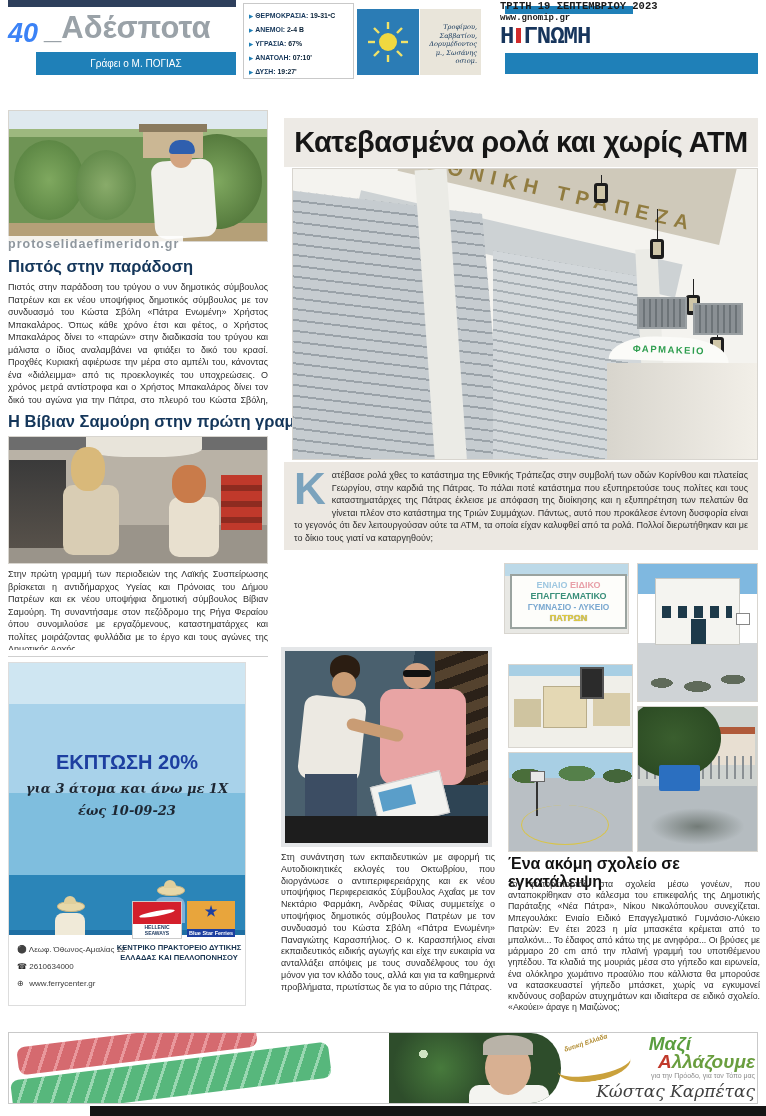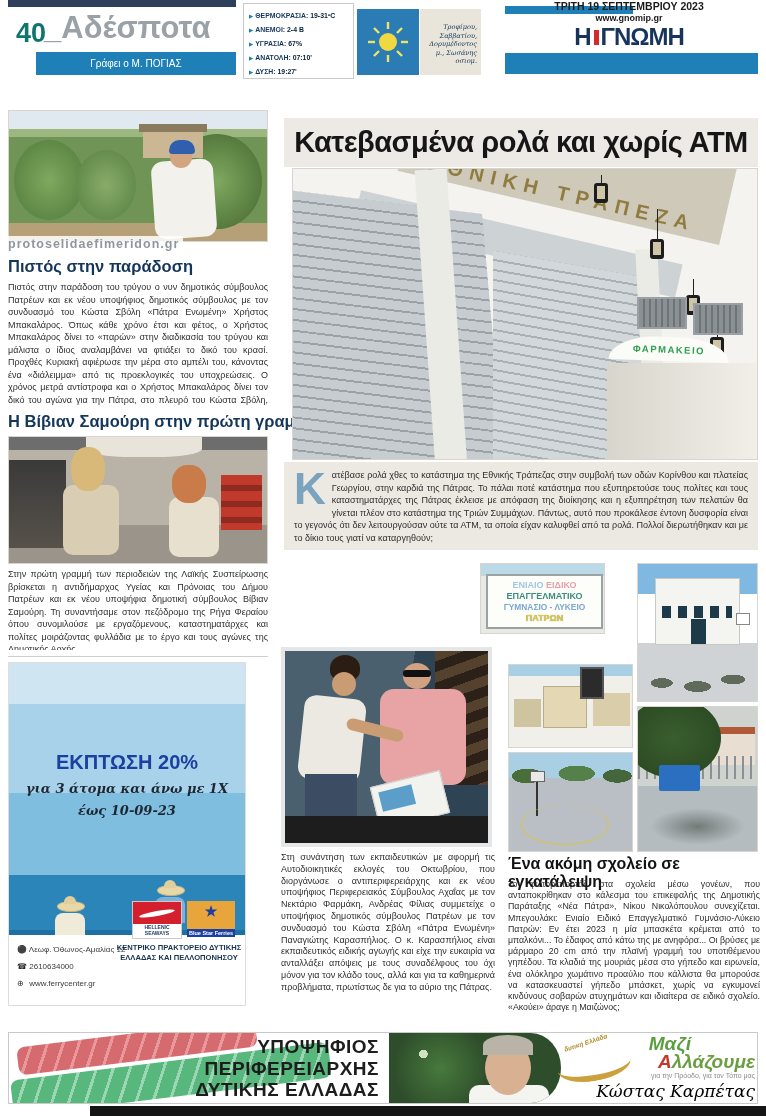--- a/index.html
+++ b/index.html
@@ -1,34 +1,34 @@
 <!DOCTYPE html>
 <html><head>
 <meta charset="utf-8">
 <style>
   html,body{margin:0;padding:0;background:#e9e9e9;}
   .page{position:relative;width:766px;height:1116px;background:#ffffff;overflow:hidden;
         font-family:"Liberation Sans",sans-serif;color:#2e2e2e;}
   .abs{position:absolute;}
   
   .top-navy{left:8px;top:0;width:228px;height:7px;background:#2e3f5c;}
-  .pageno{left:16px;top:18px;font-size:27px;font-weight:800;color:#0f766e;}
+  .pageno{left:8px;top:18px;font-size:27px;font-weight:800;color:#3b82f6;font-style:italic;}
   .section-title{left:44px;top:10px;font-size:31px;font-weight:800;color:#9aa2a8;letter-spacing:0;}
   .byline-bar{left:36px;top:52px;width:200px;height:23px;background:#1f80b8;display:flex;align-items:center;justify-content:center;}
   .byline-bar span{color:#fff;font-size:10px;font-weight:400;}
   .weather-box{left:243px;top:3px;width:111px;height:76px;background:#fff;border:1px solid #c9c9c9;padding:5px 4px 0 5px;box-sizing:border-box;}
   .w-row{font-size:6.9px;line-height:13px;white-space:nowrap;color:#14365a;}
   .w-arrow{color:#1f80b8;font-size:5.5px;margin-right:2px;}
   .w-label{font-weight:700;color:#14365a;}
   .w-val{font-weight:800;color:#071f35;}
   .sun-box{left:357px;top:9px;width:62px;height:66px;background:#2b7cb5;display:flex;align-items:center;justify-content:center;}
   .saints-box{left:420px;top:9px;width:61px;height:66px;background:#e9e5da;box-sizing:border-box;padding:14px 4px 0 2px;
               font-family:"DejaVu Serif",serif;font-style:italic;font-size:6.6px;line-height:8.5px;color:#14365a;text-align:right;}
   .date-bar{left:505px;top:6px;width:128px;height:8px;background:#1f80b8;}
-  .header-right{left:500px;top:0;width:258px;text-align:center;}
+  .header-right{left:500px;top:0;width:258px;text-align:left;font-family:Liberation Mono, monospace;}
   .date-text{font-size:10.5px;font-weight:800;color:#1a1a1a;line-height:13px;}
   .site-text{font-size:9px;font-weight:800;color:#1a1a1a;line-height:11px;}
   .brand{font-size:24px;font-weight:800;color:#17355c;letter-spacing:-1px;line-height:26px;}
   .red-mark{display:inline-block;width:5px;height:15px;background:#d22b2b;margin:0 2px 0 3px;}
   .logo-bar2{left:505px;top:53px;width:253px;height:21px;background:#1f80b8;}
   
   .photo{border:1px solid #d8d5cf;box-sizing:border-box;overflow:hidden;position:absolute;}
   .headline-sm{font-size:16.5px;font-weight:800;color:#14365a;line-height:19px;}
   .bodytext{font-size:9px;line-height:12.5px;text-align:justify;color:#2e2e2e;overflow:hidden;}
   .divider{border-top:1px solid #cfcfcf;}
@@ -109,21 +109,21 @@
   .m1-face{position:absolute;left:23%;top:11%;width:24px;height:24px;border-radius:50%;background:#c99c74;}
   .m1-shirt{position:absolute;left:8%;top:24%;width:62px;height:84px;border-radius:12px;background:#ece9e2;transform:rotate(6deg);}
   .m1-pants{position:absolute;left:10%;top:64%;width:52px;height:46px;background:#3c4d63;}
   .m2-face{position:absolute;left:58%;top:6%;width:28px;height:26px;border-radius:50%;background:#d1a183;}
   .m2-glasses{position:absolute;left:58%;top:10%;width:28px;height:7px;background:#111;border-radius:3px;}
   .m2-shirt{position:absolute;left:47%;top:20%;width:86px;height:96px;border-radius:14px;background:#e8a4a4;}
   .papers{position:absolute;left:44%;top:66%;width:70px;height:42px;background:#f2f2ef;transform:rotate(-14deg);border:1px solid #ccc;}
   .papers:after{content:"";position:absolute;left:6px;top:6px;width:34px;height:20px;background:#5a9ec9;}
   .arm{position:absolute;left:30%;top:38%;width:58px;height:12px;background:#c99c74;transform:rotate(14deg);border-radius:6px;}
   
-  .tile-sign{left:480px;top:563px;width:125px;height:71px;background:linear-gradient(#bcd9e8 0 18%,#e8e8e4 18% 100%);}
+  .tile-sign{left:504px;top:563px;width:125px;height:71px;background:linear-gradient(#bcd9e8 0 18%,#e8e8e4 18% 100%);}
   .signboard{position:absolute;left:4%;top:14%;width:92%;height:74%;background:#fdfdfa;border:2px solid #9aa39f;
              display:flex;flex-direction:column;align-items:center;justify-content:center;gap:1px;font-weight:800;text-align:center;}
   .sb1{font-size:9px;} .sb1 .c1{color:#9ec7e0;} .sb1 .c2{color:#e8a0a8;}
   .sb2{font-size:9px;color:#3a8f7a;}
   .sb3{font-size:8.4px;color:#7aa8d0;}
   .sb4{font-size:9px;color:#e0cc3a;text-shadow:0 0 1px #777;}
   .tile-building{left:637px;top:563px;width:121px;height:139px;background:linear-gradient(#7fb8e0 0 22%,#ffffff 22% 58%,#cfd3d6 58% 100%);}
   .bldg{position:absolute;left:14%;top:10%;width:70%;height:48%;background:#f4f4f0;border:1px solid #c9c9c4;}
   .bldg .winrow{position:absolute;left:8%;top:42%;width:84%;height:18%;background:repeating-linear-gradient(90deg,#1d3a4a 0 9px,transparent 9px 16px);}
   .bldg .door{position:absolute;left:42%;top:62%;width:18%;height:38%;background:#1d3a4a;}
@@ -168,21 +168,21 @@
   .bp-face{position:absolute;left:96px;top:8px;width:46px;height:54px;border-radius:50%;background:#d8b092;}
   .bp-hair{position:absolute;left:94px;top:2px;width:50px;height:20px;border-radius:50% 50% 0 0;background:#b9b3a8;}
   .bp-shirt{position:absolute;left:80px;top:52px;width:80px;height:20px;background:#f4f4f0;border-radius:10px 10px 0 0;}
   .banner-logo{left:548px;top:2px;width:198px;text-align:right;}
   .swoosh{position:absolute;left:0px;top:14px;width:74px;height:26px;border:0;border-bottom:6px solid #caa13c;border-radius:50%;transform:rotate(-10deg);}
   .region{position:absolute;left:6px;top:4px;font-size:6.5px;font-style:italic;color:#b08a2e;transform:rotate(-18deg);font-weight:700;}
   .mazi{font-size:19px;font-weight:800;font-style:italic;color:#5a9e3f;line-height:17px;padding-right:64px;}
   .allazoume{font-size:19px;font-weight:800;font-style:italic;color:#6a9e3f;line-height:19px;}
   .allazoume .reda{color:#c0392b;}
   .motto{font-size:7px;color:#8a8a8a;line-height:10px;}
-  .candidate{font-family:"DejaVu Serif",serif;font-style:italic;font-size:17px;color:#000000;line-height:20px;}
+  .candidate{font-family:"DejaVu Serif",serif;font-style:italic;font-size:17px;color:#404040;line-height:20px;}
   .bottom-edge{left:90px;top:1106px;width:676px;height:10px;background:#151515;}
 </style>
 </head>
 <body>
 
 <div class="page">
 
   <div class="abs top-navy"></div>
   <div class="abs pageno">40</div>
   <div class="abs section-title">_Αδέσποτα</div>
@@ -377,25 +377,20 @@
     <div class="dumpster"></div>
     <div class="groundshadow"></div>
   </div>
 
   <div class="abs h-school">Ένα ακόμη σχολείο σε εγκατάλειψη</div>
   <div class="abs bodytext" style="left:508px;top:879px;width:252px;height:150px;font-size:8.8px;line-height:11.2px;">Το φωτορεπορτάζ στα σχολεία μέσω γονέων, που ανταποκρίθηκαν στο κάλεσμα του επικεφαλής της Δημοτικής Παράταξης «Νέα Πάτρα», Νίκου Νικολόπουλου συνεχίζεται. Μπεγουλάκι: Ενιαίο Ειδικό Επαγγελματικό Γυμνάσιο-Λύκειο Πατρών: Εν έτει 2023 η μία μπασκέτα κρέμεται από το μπαλκόνι... Το έδαφος από κάτω της με ανηφόρα... Οι βρύσες με μάρμαρο 20 cm από την πλαϊνή γραμμή του υποτιθέμενου γηπέδου. Τα κλαδιά της μουριάς μέσα στο γήπεδο και ειρωνεία, ένα ολόκληρο χωμάτινο προαύλιο που κάλλιστα θα μπορούσε να κατασκευαστεί γήπεδο μπάσκετ, χωρίς να εγκυμονεί κινδύνους σοβαρών ατυχημάτων και ιδιαίτερα σε ειδικό σχολείο. «Ακούει» άραγε η Μαιζώνος;</div>
 
   <div class="abs banner">
     <div class="brush brush-red"></div>
     <div class="brush brush-green"></div>
-    <div class="abs banner-title" style="position:absolute;">
-      <div>ΥΠΟΨΗΦΙΟΣ</div>
-      <div>ΠΕΡΙΦΕΡΕΙΑΡΧΗΣ</div>
-      <div>ΔΥΤΙΚΗΣ ΕΛΛΑΔΑΣ</div>
-    </div>
     <div class="banner-photo" style="position:absolute;">
       <div class="bp-shirt"></div>
       <div class="bp-face"></div>
       <div class="bp-hair"></div>
     </div>
     <div class="banner-logo" style="position:absolute;">
       <div class="swoosh"></div>
       <div class="region">δυτική Ελλάδα</div>
       <div class="mazi">Μαζί</div>
       <div class="allazoume"><span class="reda">Α</span><span>λλάζουμε</span></div>

